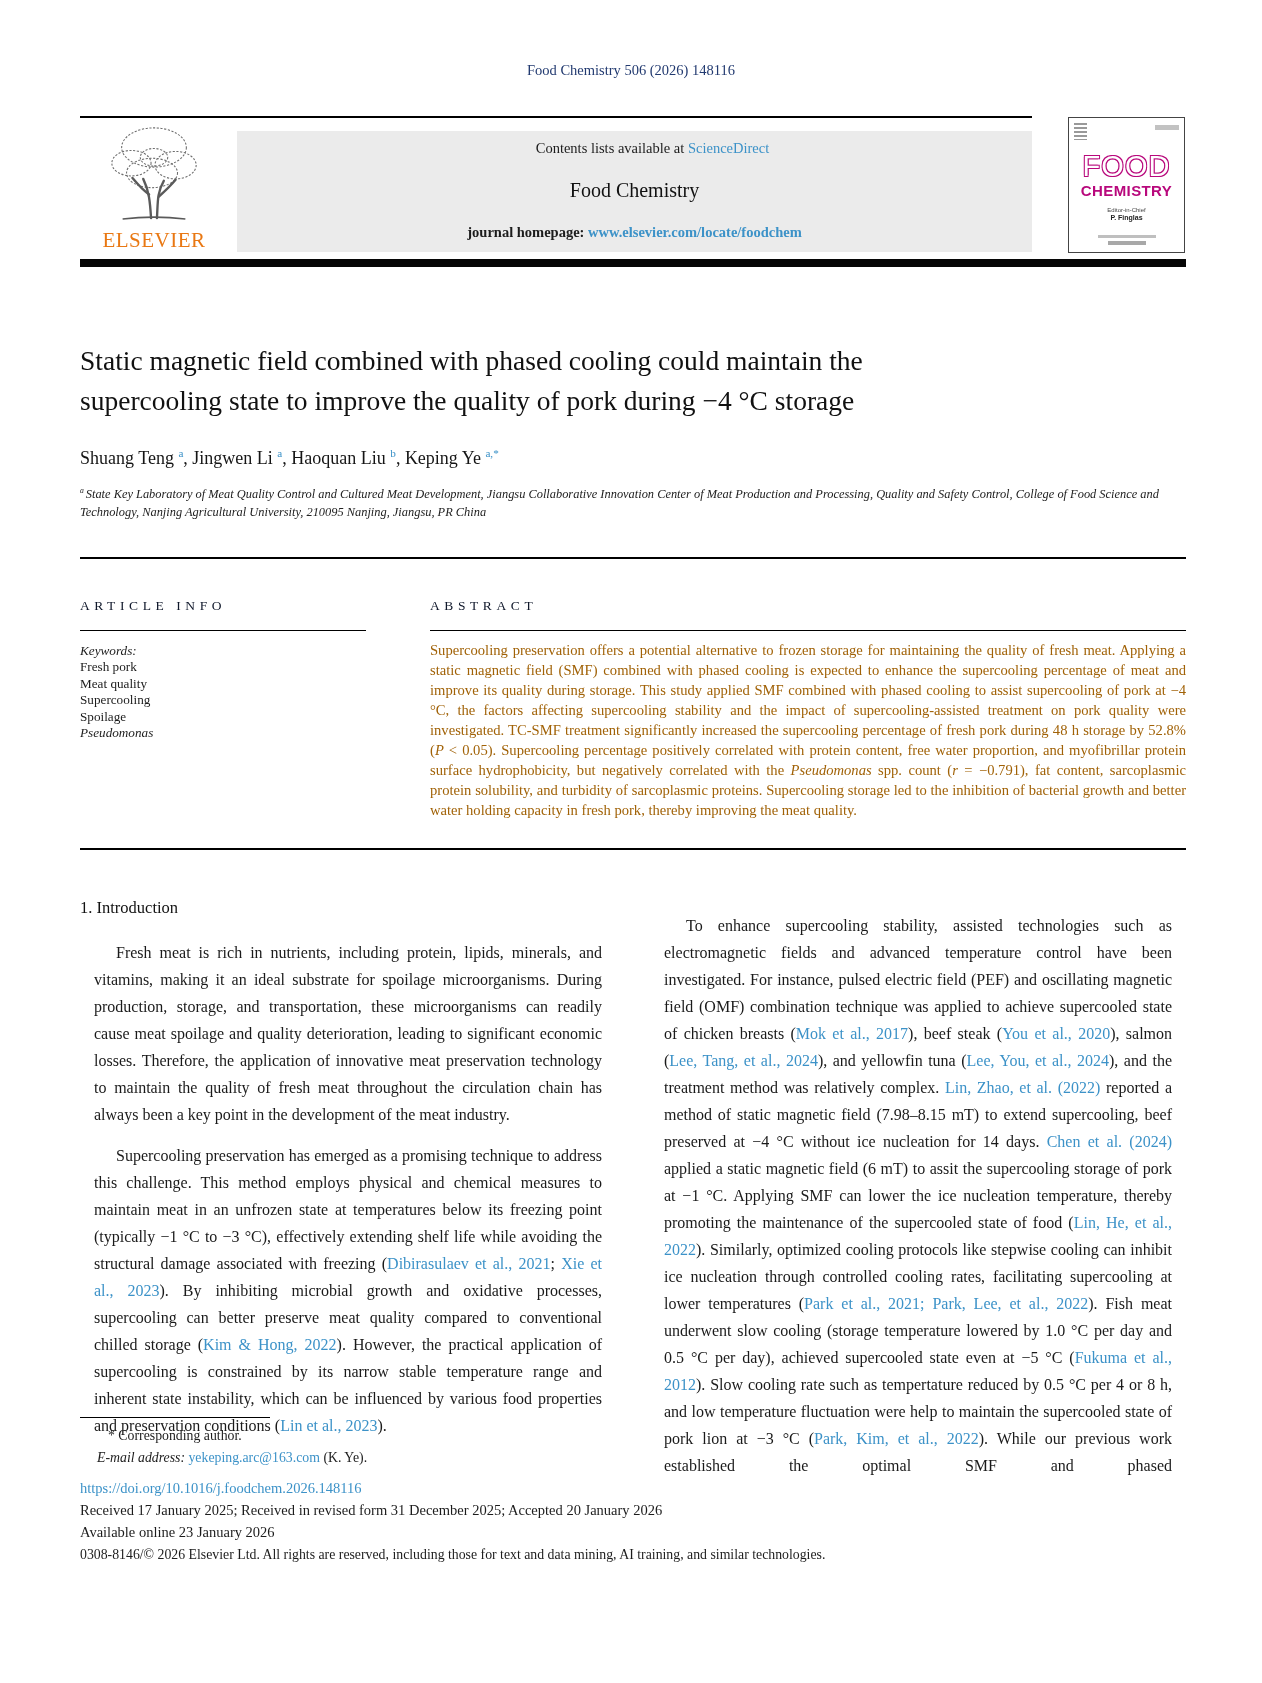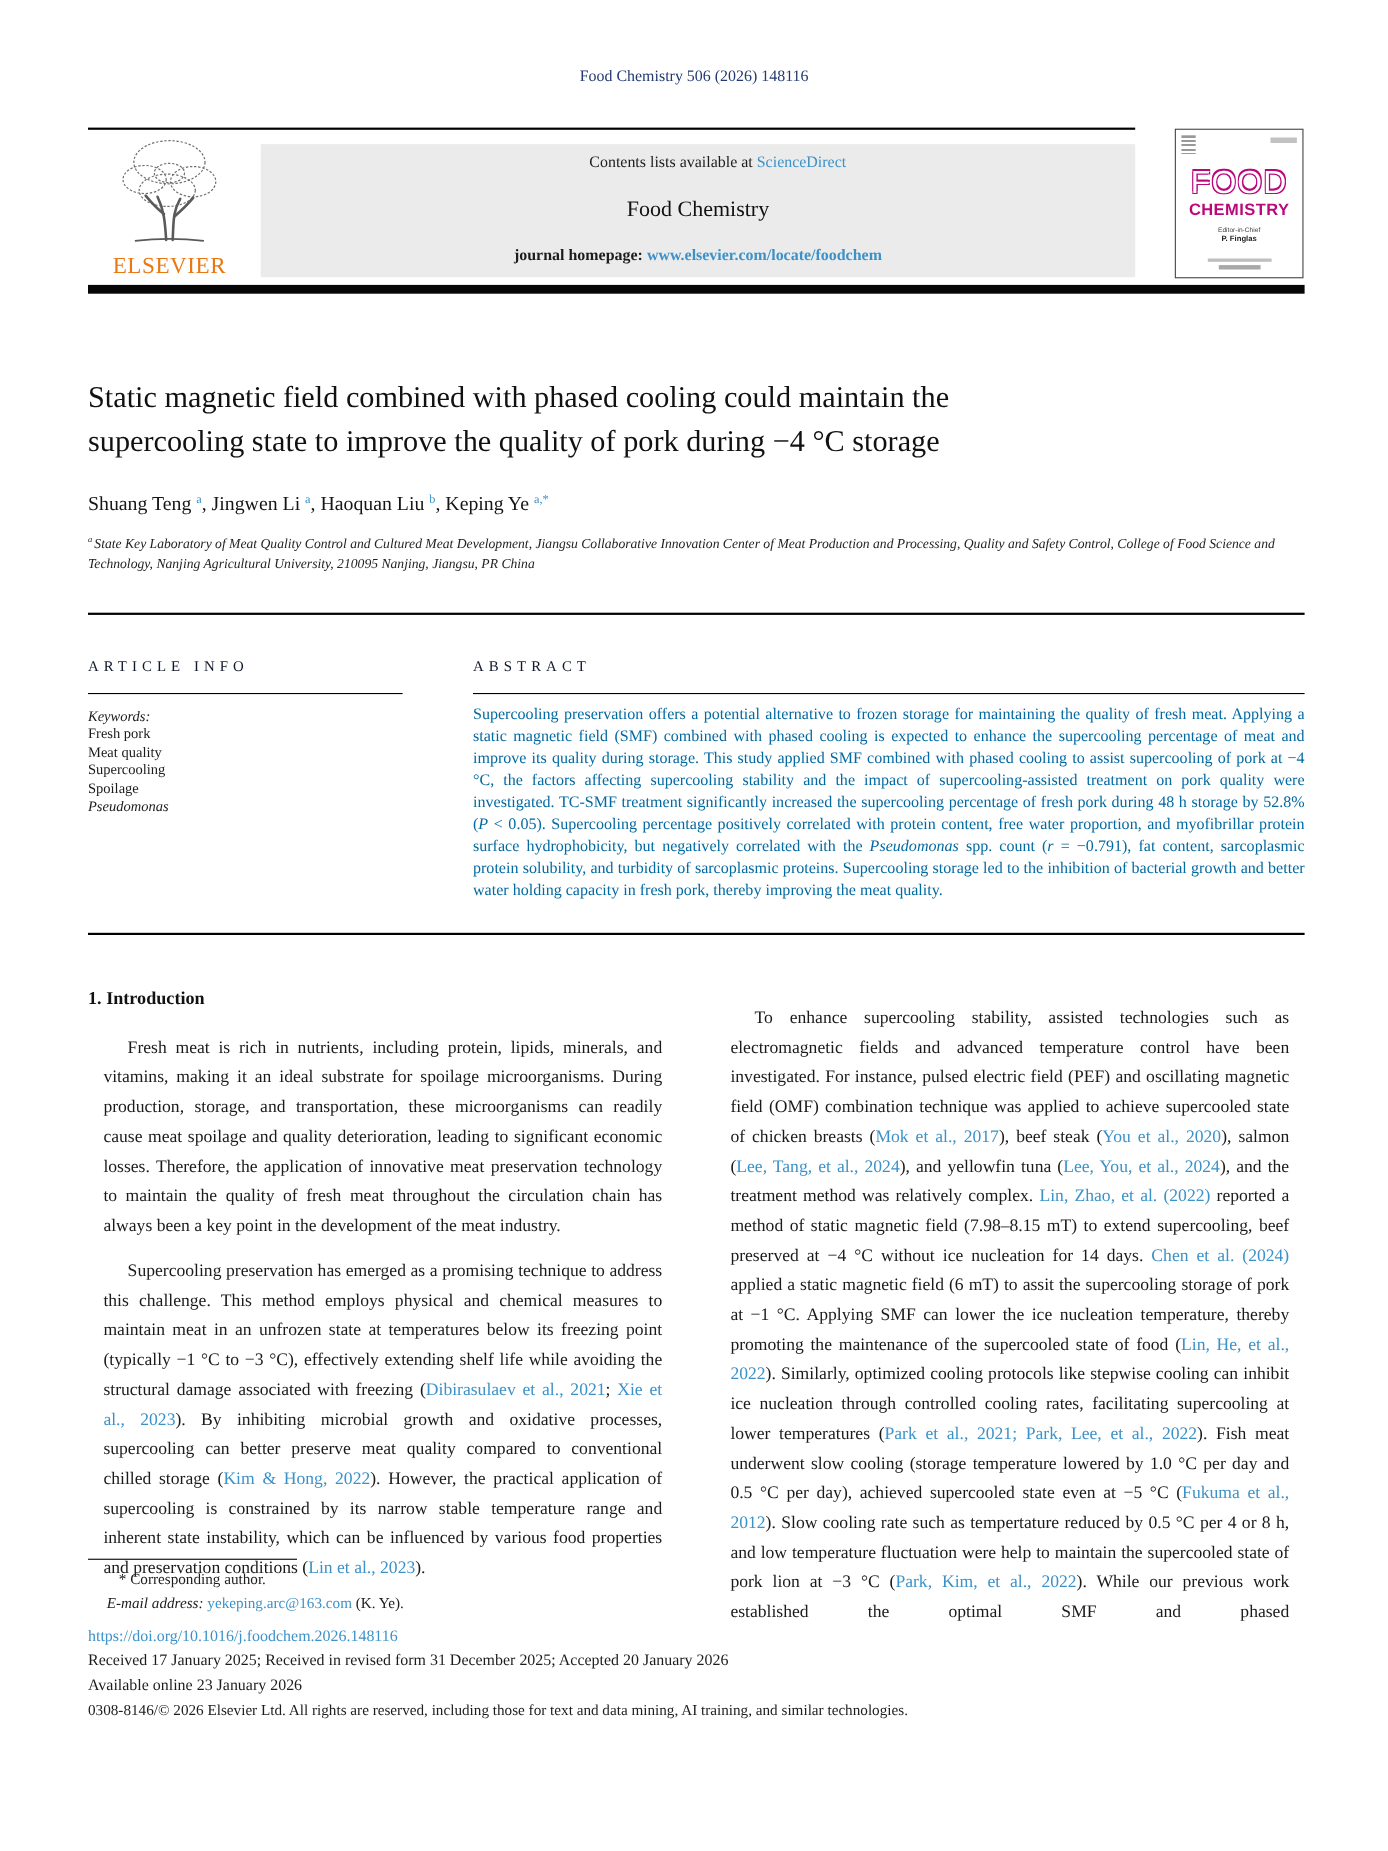--- a/index.html
+++ b/index.html
@@ -48,27 +48,27 @@
   .affils { left:80px; top:486px; width:1106px; font-size:12.4px; line-height:17.5px; font-style:italic; color:#222; }
 
   .info-top-rule { left:80px; top:557px; width:1106px; height:1.5px; }
   .sec-head { font-size:13.5px; letter-spacing:0.34em; color:#0f172a; }
   .sec-head-info { left:80px; top:598px; }
   .sec-head-abs { left:430px; top:598px; }
   .head-rule-left { left:80px; top:630px; width:286px; height:1.2px; }
   .head-rule-abs { left:430px; top:630px; width:756px; height:1.2px; }
 
   .kw-block { left:80px; top:643px; width:300px; font-size:13.2px; line-height:16.4px; color:#1c1c1c; }
-  .abs-text { left:430px; top:640px; width:756px; font-size:14.6px; line-height:20px; text-align:justify; color:#0369a1; }
+  .abs-text { left:430px; top:640px; width:756px; font-size:14.6px; line-height:20px; text-align:justify; color:#a16207; }
   .abs-bottom-rule { left:80px; top:848px; width:1106px; height:1.5px; }
 
   .col { width:536px; }
   .left-col { left:80px; top:898px; }
   .right-col { left:650px; top:898px; }
-  .intro-head { font-size:16.5px; font-weight:700; color:#111; margin:0 0 21px 0; }
+  .intro-head { font-size:16.5px; font-weight:400; color:#111; margin:0 0 21px 0; }
   .body-p { font-size:16px; line-height:27px; text-align:justify; text-indent:22px; margin:14px; color:#1a1a1a; }
   .cont-last { text-align-last:justify; }
 
   .fn-rule { left:80px; top:1417px; width:190px; height:1.2px; }
   .fn1 { left:88px; top:1428px; font-size:13.8px;margin-left:20px; }
   .fn2 { left:97px; top:1450px; font-size:13.8px; }
   .doi-line { left:80px; top:1480px; font-size:14.5px; }
   .received-line { left:80px; top:1502px; font-size:14.5px; }
   .available-line { left:80px; top:1524px; font-size:14.5px; }
   .copyright-line { left:80px; top:1547px; font-size:13.8px; }

